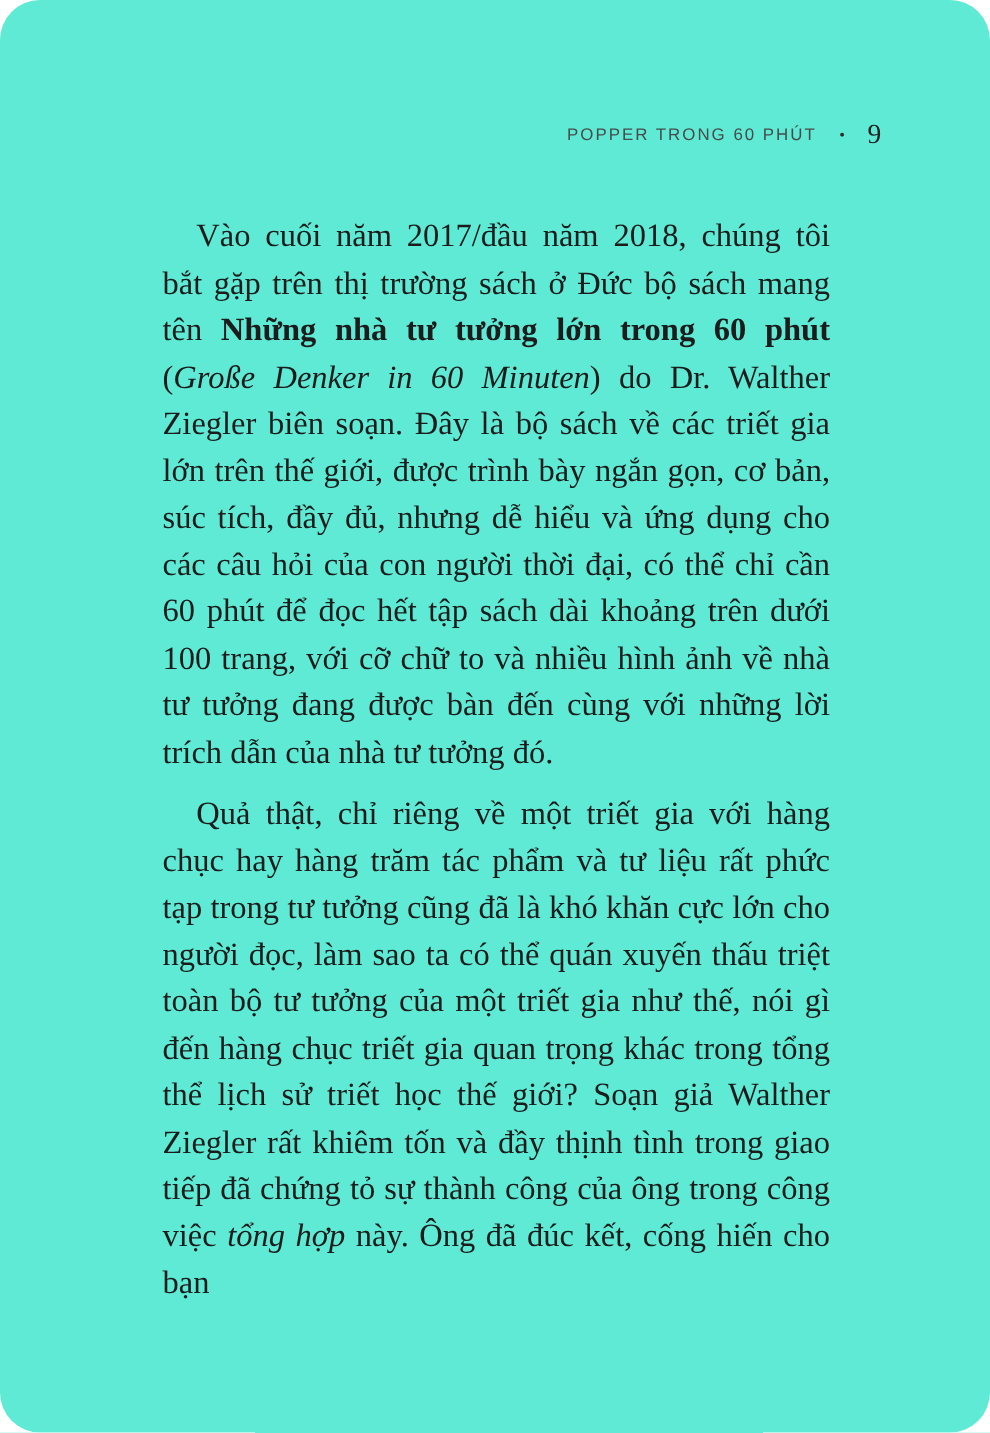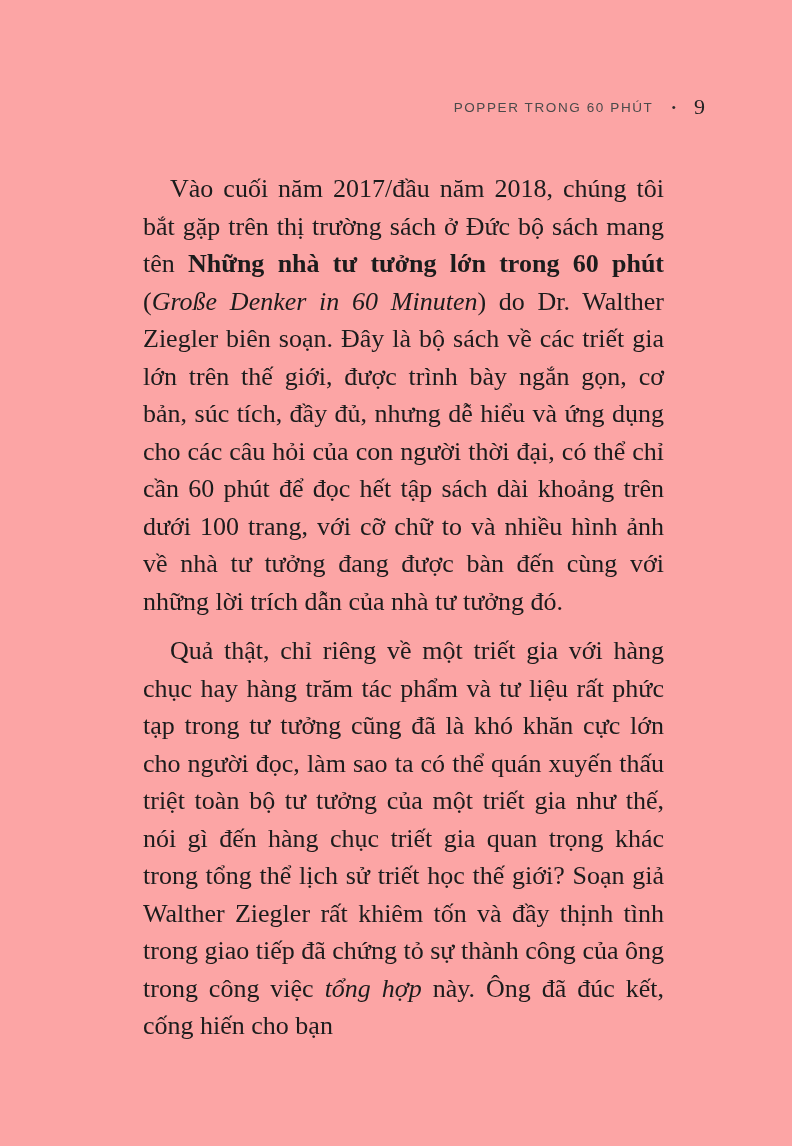--- a/index.html
+++ b/index.html
@@ -4,24 +4,25 @@
 <style>
   html, body {
     margin: 0;
     padding: 0;
     background: #ffffff;
   }
   .page {
     position: relative;
     width: 792px;
     height: 1146px;
-    background: #fca5a5;
+    background: #5eead4;
     overflow: hidden;
     font-family: "Liberation Serif", "DejaVu Serif", serif;
     color: #1c1c1c;
+    border-radius: 32px;
   }
   .page-header {
     position: absolute;
     top: 96px;
     right: 87px;
     display: flex;
     align-items: center;
     gap: 18px;
   }
   .running-title {
@@ -46,21 +47,21 @@
     position: absolute;
     left: 130px;
     top: 170px;
     width: 534px;
     font-size: 26px;
     line-height: 37.5px;
     text-align: justify;
     color: #1c1c1c;
   }
   .content p {
-    margin: 0 0 12px 13px;
+    margin: 0 0 12px 0;
     text-indent: 27px;
   }
   .seg { font-style: normal; font-weight: normal; }
   .seg.bold { font-weight: bold; }
   .seg.italic { font-style: italic; }
 </style>
 </head>
 <body>
 
 <div class="page">

